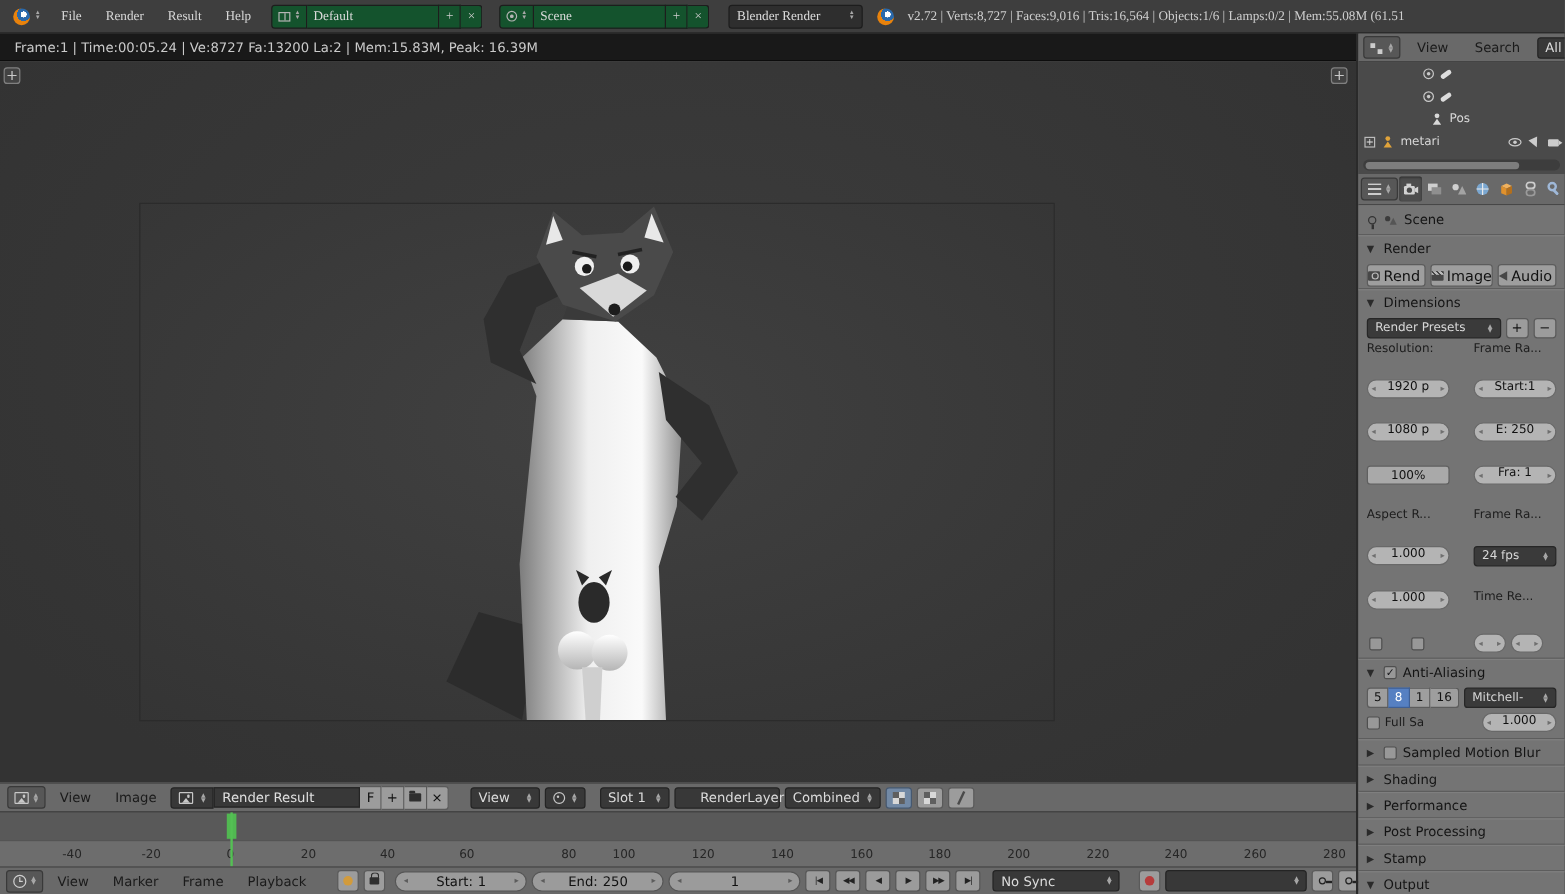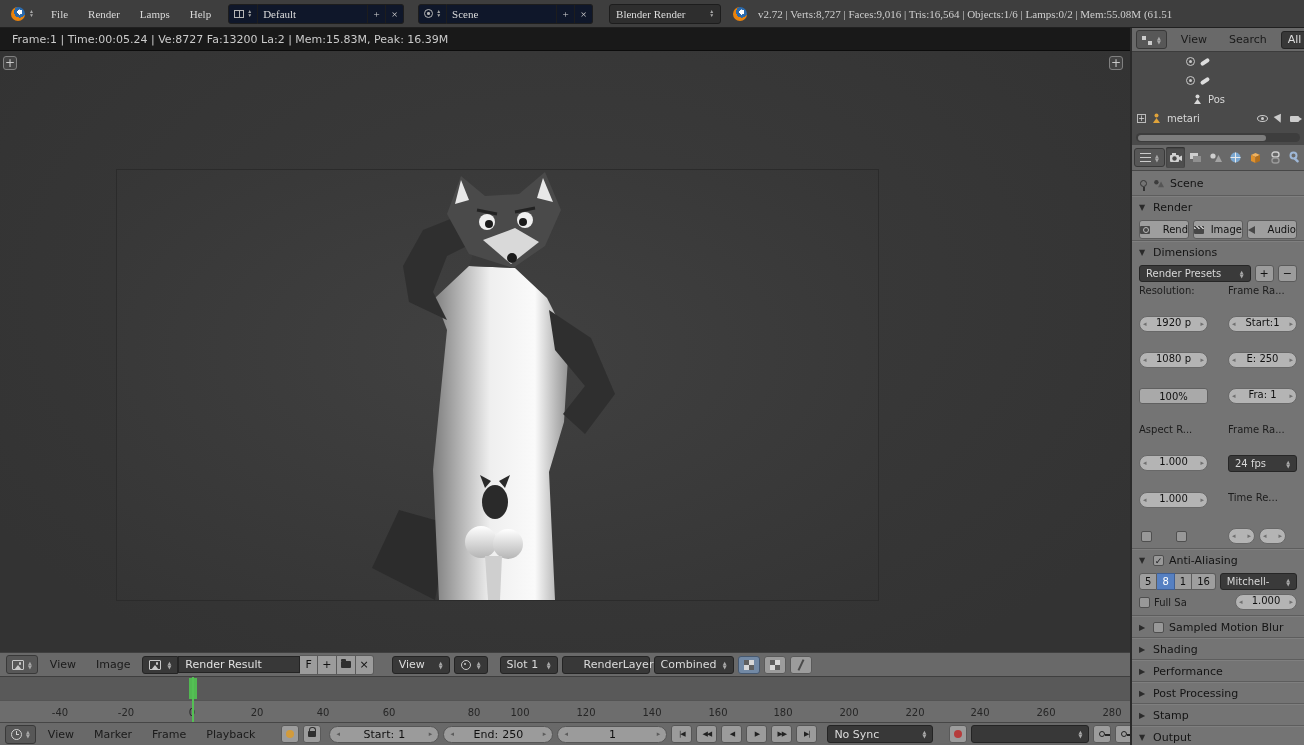--- a/index.html
+++ b/index.html
@@ -19,21 +19,21 @@
       display:inline-flex;align-items:center;justify-content:center;font-size:9px;color:#16161a;flex:none;}
   .cb.on::after{content:"✓";}
 
   
   .topbar{position:absolute;left:0;top:0;width:1304px;height:28px;background:#3e3e3e;
     border-bottom:1px solid #202020;display:flex;align-items:center;padding:0 5px;gap:2px;font-family:Liberation Serif, serif;}
   .topbar .menu{padding:0 9px;color:#d8d8d8;}
   .blogo{width:14px;height:14px;border-radius:50%;flex:none;
     background:radial-gradient(circle at 62% 36%, #fff 0 2.5px, #2a69ab 2.6px 5.5px, #e8820c 5.6px);}
   .idblock{display:flex;align-items:stretch;height:20px;margin:0 6px;}
-  .idblock .seg{display:flex;align-items:center;background:#0f172a;border:1px solid #1d1d1d;
+  .idblock .seg{display:flex;align-items:center;background:#14532d;border:1px solid #1d1d1d;
     border-left:none;color:#dcdcdc;padding:0 5px;gap:3px;}
   .idblock .seg:first-child{border-left:1px solid #1d1d1d;border-radius:3px 0 0 3px;}
   .idblock .seg:last-child{border-radius:0 3px 3px 0;}
   .idblock .name{width:110px;}
   .idblock .op{width:18px;justify-content:center;color:#cfcfcf;}
   .i-layout{width:10px;height:8px;border:1px solid #b5b5b5;position:relative;flex:none;}
   .i-layout::after{content:"";position:absolute;top:0;bottom:0;left:4px;width:1px;background:#b5b5b5;}
   .i-scenedot{width:9px;height:9px;border:1.5px solid #b5b5b5;border-radius:50%;position:relative;flex:none;}
   .i-scenedot::after{content:"";position:absolute;left:2px;top:2px;width:2.5px;height:2.5px;background:#b5b5b5;border-radius:50%;}
   .stats{margin-left:9px;color:#cfcfcf;white-space:nowrap;overflow:hidden;}
@@ -138,21 +138,21 @@
   .props{position:absolute;left:1132px;top:171px;width:172px;height:574px;background:#747474;
     color:#141414;display:flex;flex-direction:column;}
   .crumb{height:25px;display:flex;align-items:center;gap:6px;padding:0 8px;color:#141414;flex:none;}
   .i-pin{width:7px;height:7px;border:1.5px solid #333;border-radius:50%;position:relative;flex:none;}
   .i-pin::after{content:"";position:absolute;left:2px;top:6px;width:1.5px;height:4px;background:#333;}
   .phead{height:22px;display:flex;align-items:center;gap:5px;padding:0 7px;color:#141414;
     border-top:1px solid #7f7f7f;box-shadow:0 -1px 0 #5d5d5d;flex:none;}
   .tri{font-size:8px;color:#2a2a2a;width:9px;flex:none;}
   .prow{display:flex;align-items:center;gap:4px;padding:2px 7px;flex:none;}
   .pbtn{height:19px;background:#9e9e9e;border:1px solid #5c5c5c;border-radius:3px;
-    display:inline-flex;align-items:center;justify-content:space-between;gap:3px;color:#111;font-size:10px;}
+    display:inline-flex;align-items:center;justify-content:flex-start;gap:3px;color:#111;font-size:12px;}
   .prow.three .pbtn{flex:1;}
   .plabel{font-size:10px;color:#1c1c1c;white-space:nowrap;overflow:hidden;}
   .pdd{height:17px;background:#3a3a3a;border:1px solid #262626;border-radius:3px;color:#d8d8d8;
     display:flex;align-items:center;padding:0 6px;font-size:10px;gap:4px;}
   .pdd .spin{margin-left:auto;}
   .pdd.grow{flex:1;}
   .pgrid{display:grid;grid-template-columns:1fr 1fr;column-gap:5px;row-gap:3px;padding:1px 7px 5px;flex:none;gap:20px;}
   .pnum{position:relative;height:16px;background:#b4b4b4;border:1px solid #686868;border-radius:8px;
     display:flex;align-items:flex-start;justify-content:center;color:#101010;font-size:10px;}
   .pnum::before{content:"◂";position:absolute;left:3px;top:50%;transform:translateY(-50%);font-size:7px;color:#6f6f6f;}
@@ -185,21 +185,21 @@
   <div class="topbar">
     <div class="edbtn" style="background:transparent;border-color:transparent;">
       <span class="blogo"></span>
       <span class="spin">
           <i>▲</i>
           <i>▼</i>
         </span>
     </div>
     <span class="menu">File</span>
     <span class="menu">Render</span>
-    <span class="menu">Lamps</span>
+    <span class="menu">Result</span>
     <span class="menu">Help</span>
 
     <div class="idblock">
       <span class="seg">
         <span class="i-layout"></span>
         <span class="spin">
             <i>▲</i>
             <i>▼</i>
           </span>
       </span>

